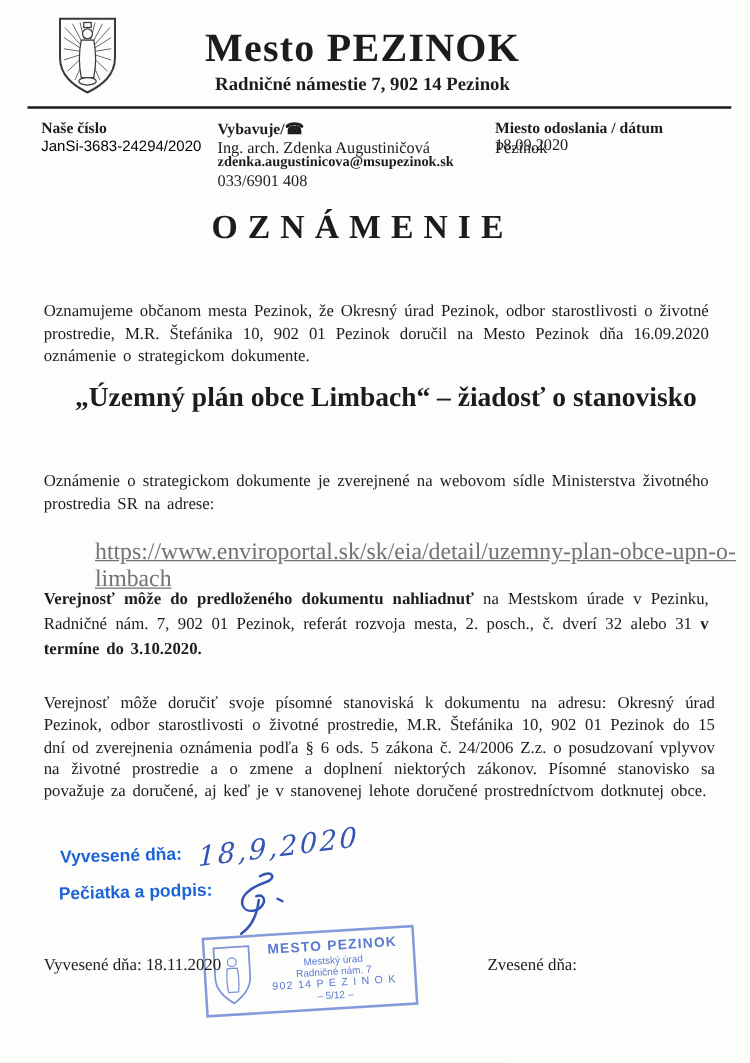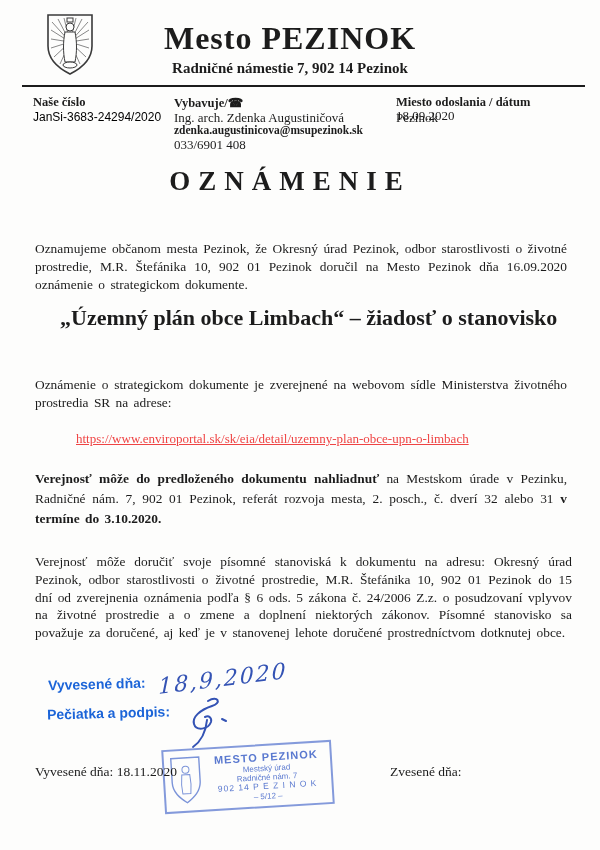--- a/index.html
+++ b/index.html
@@ -33,21 +33,21 @@
     position:absolute;left:35px;width:532px;
     font-size:13.4px;line-height:1.33;text-align:justify;
     word-spacing:2px;
   }
   .subject{
     position:absolute;left:35px;top:305px;width:545px;
     font-size:22px;font-weight:bold;margin-left:25px;
   }
   .doc-link{
     position:absolute;left:76px;top:431px;
-    font-size:13px;color:#ef4444;text-decoration:underline;
+    font-size:19px;color:#737373;text-decoration:underline;
   }
   .b{font-weight:bold;}
   
   .blue-label{
     position:absolute;font-family:"Liberation Sans", sans-serif;
     font-weight:bold;font-size:14px;color:#1b64d8;transform:rotate(-1.5deg);
   }
   .handwriting{
     position:absolute;left:158px;top:666px;
     font-family:"DejaVu Serif", serif;font-style:italic;

